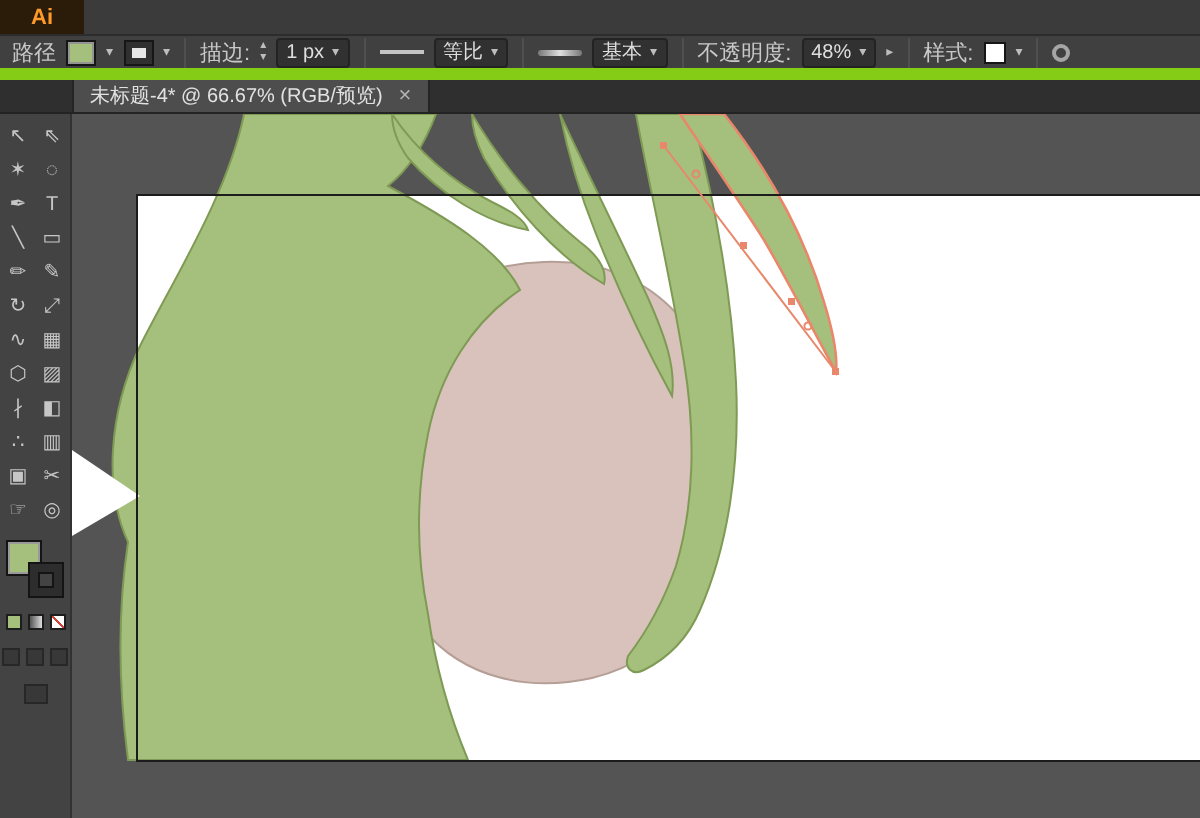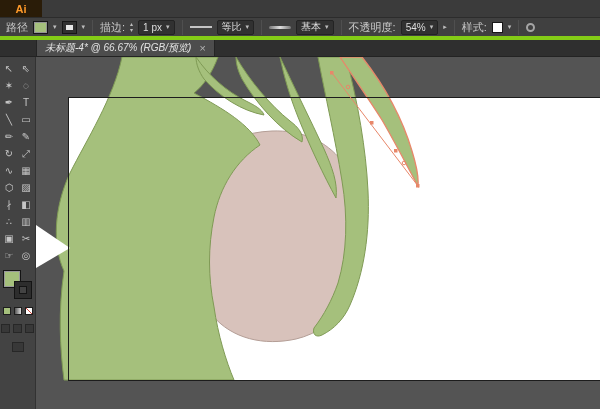--- a/index.html
+++ b/index.html
@@ -10,39 +10,39 @@
   }
 
   
   .menubar { height: 18px; background: #3b3b3b; border-bottom: 1px solid #2c2c2c;
              display: flex; align-items: stretch; }
   .logo { width: 42px; background: #2a1c08; color: #ff9a2a; font-weight: bold;
           font-size: 11px; display: flex; align-items: center; justify-content: center; }
   .menu-item { font-size: 11px; color: #d2d2d2; padding: 0 7px; line-height: 17px; white-space: nowrap; }
 
   
-  .controlbar { height: 22px; background: #404040; border-bottom: 4px solid #84cc16;
+  .controlbar { height: 22px; background: #404040; border-bottom: 6px solid #84cc16;
                 display: flex; align-items: center; font-size: 11px; color: #c8c8c8;
                 padding: 0 6px; gap: 5px; white-space: nowrap; }
   .cb-sep { width: 1px; height: 15px; background: #2c2c2c; border-right: 1px solid #4f4f4f; margin: 0 2px; }
   .swatch { width: 15px; height: 13px; border: 1px solid #161616; box-shadow: inset 0 0 0 1px #949494; display:inline-block; }
   .stroke-swatch { width: 15px; height: 13px; background: #e6e6e6;
                    box-shadow: inset 0 0 0 1px #161616, inset 0 0 0 4px #303030; display:inline-block; }
   .dd { font-size: 7px; color: #bdbdbd; }
   .updown { display: flex; flex-direction: column; font-size: 6px; line-height: 6px; color: #bdbdbd; }
   .valbox { background: #313131; border: 1px solid #232323; border-radius: 2px; height: 15px;
             display: flex; align-items: center; padding: 0 4px; gap: 4px; font-size: 10px; color: #dedede; }
   .line-glyph { width: 22px; height: 2px; background: #c4c4c4; display: inline-block; }
   .line-glyph.taper { height: 3px; border-radius: 2px; background: linear-gradient(90deg,#777,#e0e0e0,#777); }
   .style-swatch { width: 11px; height: 11px; background: #fff; border: 1px solid #161616; display: inline-block; }
   .ring-icon { width: 9px; height: 9px; border: 2px solid #a5a5a5; border-radius: 50%; display: inline-block; }
 
   
   .tabbar { height: 17px; background: #2f2f2f; border-bottom: 1px solid #232323;
-            display: flex; align-items: stretch; padding-left: 36px; font-style: italic; }
+            display: flex; align-items: stretch; padding-left: 36px; }
   .tab { background: #4d4d4d; display: flex; align-items: center; padding: 0 8px; gap: 8px;
          font-size: 10px; color: #e2e2e2; border-left: 1px solid #242424; border-right: 1px solid #242424; }
   .tab-close { color: #b2b2b2; font-size: 11px; line-height: 1; }
 
   
   .main { display: flex; height: 352px; }
 
   .toolbar { width: 36px; background: #434343; border-right: 1px solid #323232;
              display: flex; flex-direction: column; align-items: center; padding-top: 3px; flex: none; }
   .tool-grid { display: grid; grid-template-columns: 17px 17px; grid-auto-rows: 17px; }
@@ -94,21 +94,21 @@
   </span>
   <span class="cb-sep"></span>
   <span class="line-glyph taper"></span>
   <span class="valbox">
     <span>基本</span>
     <span class="dd">▾</span>
   </span>
   <span class="cb-sep"></span>
   <span>不透明度:</span>
   <span class="valbox">
-    <span>54%</span>
+    <span>48%</span>
     <span class="dd">▾</span>
   </span>
   <span class="dd">▸</span>
   <span class="cb-sep"></span>
   <span>样式:</span>
   <span class="style-swatch"></span>
   <span class="dd">▾</span>
   <span class="cb-sep"></span>
   <span class="ring-icon"></span>
 </div>

